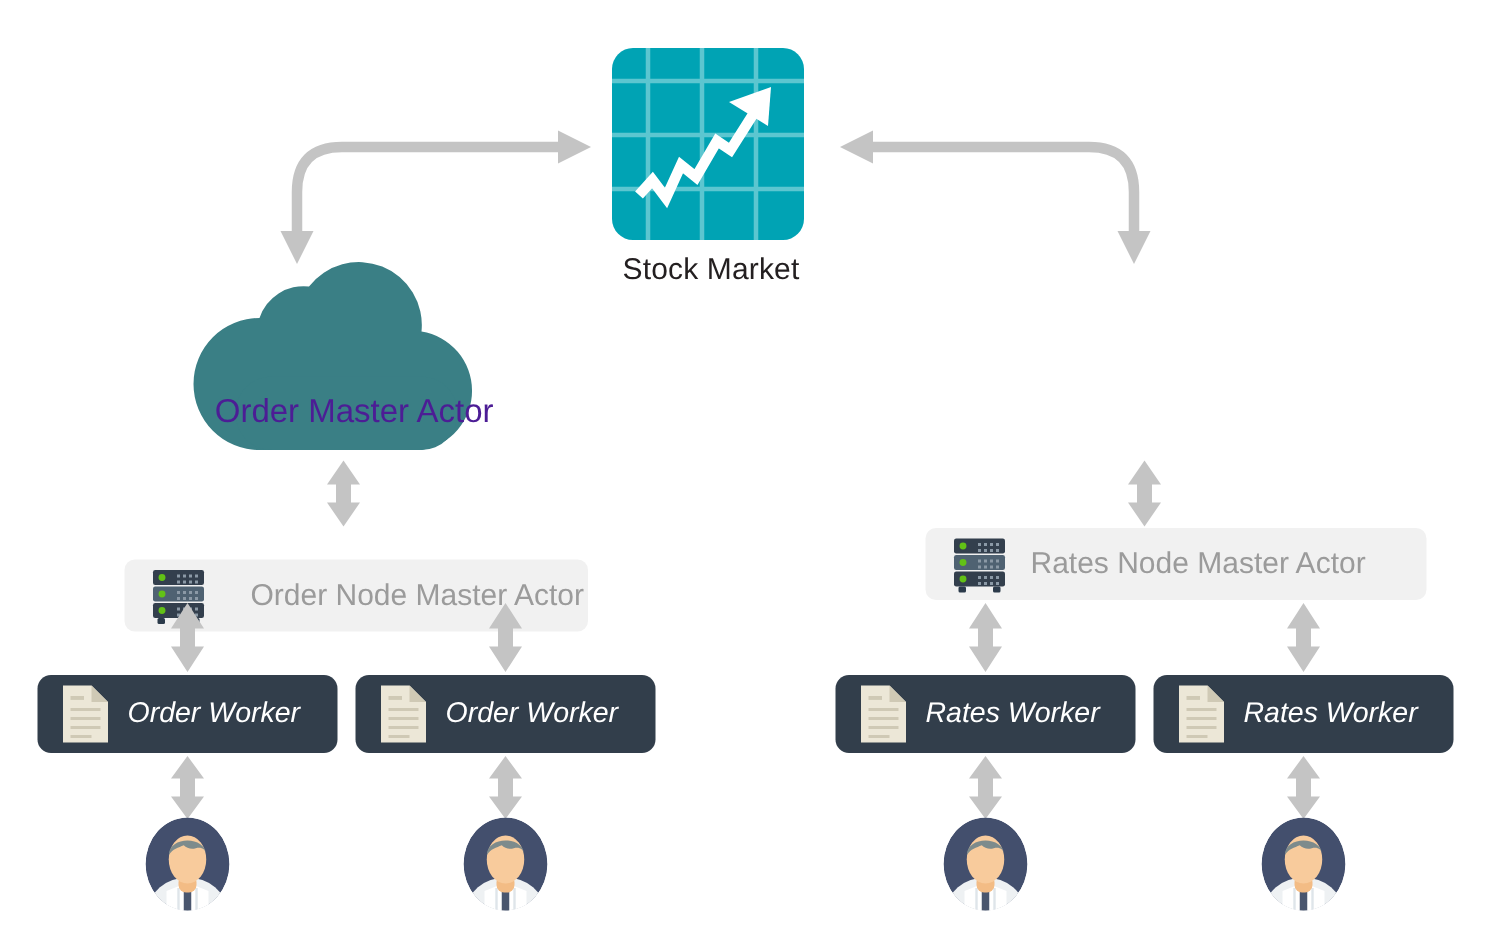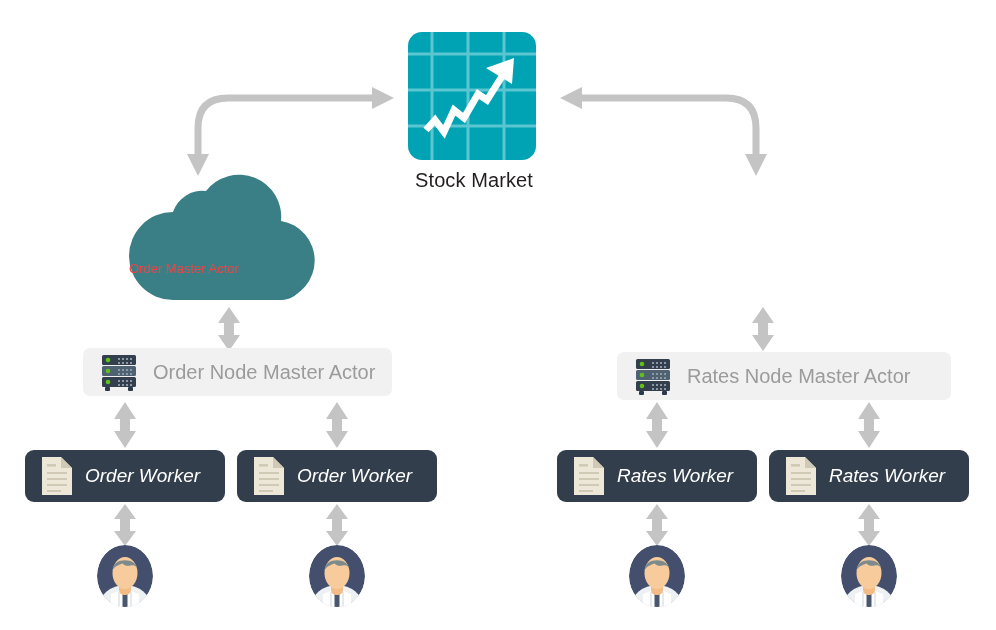--- a/index.html
+++ b/index.html
@@ -43,36 +43,36 @@
   }
 
   
   .cloud-group { width: 200px; }
   #order-cloud-group { left: 129px; top: 185px; }
   #rates-cloud-group { left: 663px; top: 183px; }
   .cloud-label {
     position: absolute;
     left: 0; right: 0;
     top: 76px;
-    text-align: left;
-    color: #ef4444;
-    font-size: 13px;
+    text-align: right;
+    color: #4c1d95;
+    font-size: 22px;
     white-space: nowrap;
     pointer-events: none;
   }
 
   
   .node-bar {
     height: 48px;
     border-radius: 7px;
     background: #f1f1f1;
     display: flex;
     align-items: center;
   }
-  #order-node-bar { left: 83px; top: 348px; width: 309px; }
+  #order-node-bar { left: 83px; top: 373px; width: 309px; gap: 14px; }
   #rates-node-bar { left: 617px; top: 352px; width: 334px; }
   .node-bar .server-icon { margin-left: 16px; flex: 0 0 auto; }
   .node-bar .node-label {
     margin-left: 14px;
     font-size: 20px;
     color: #9b9b9b;
     white-space: nowrap;
   }
 
   

